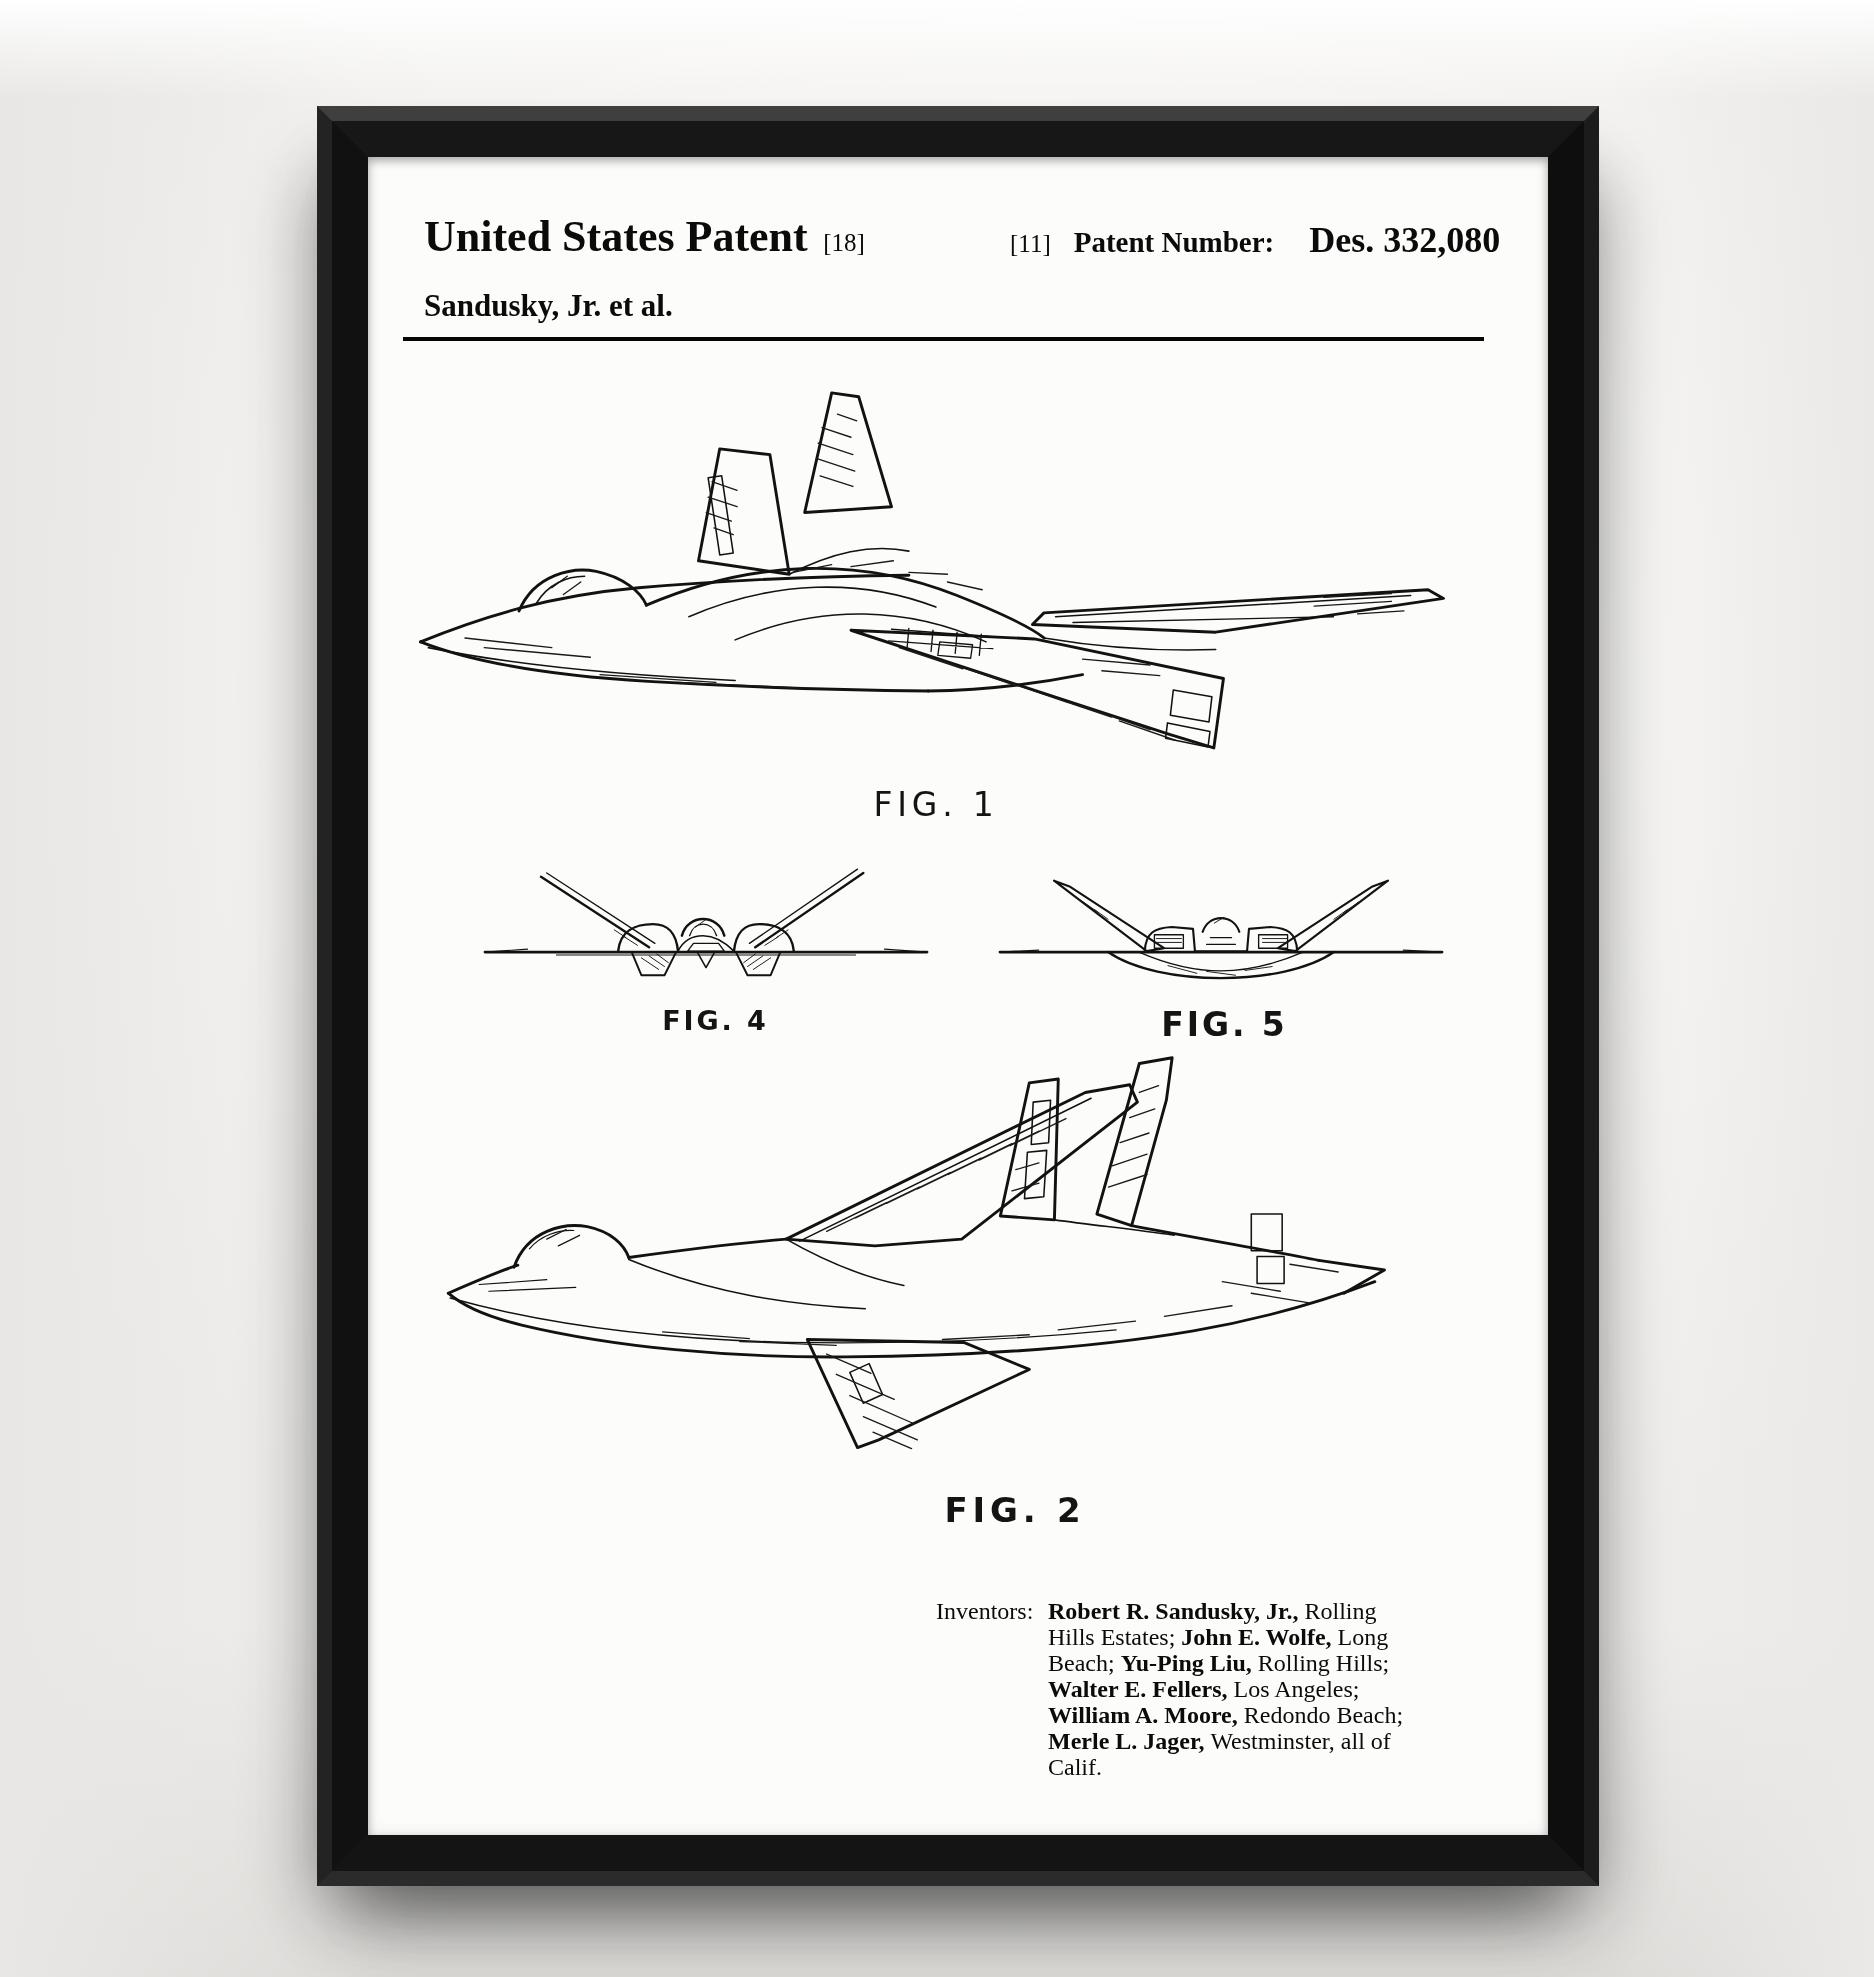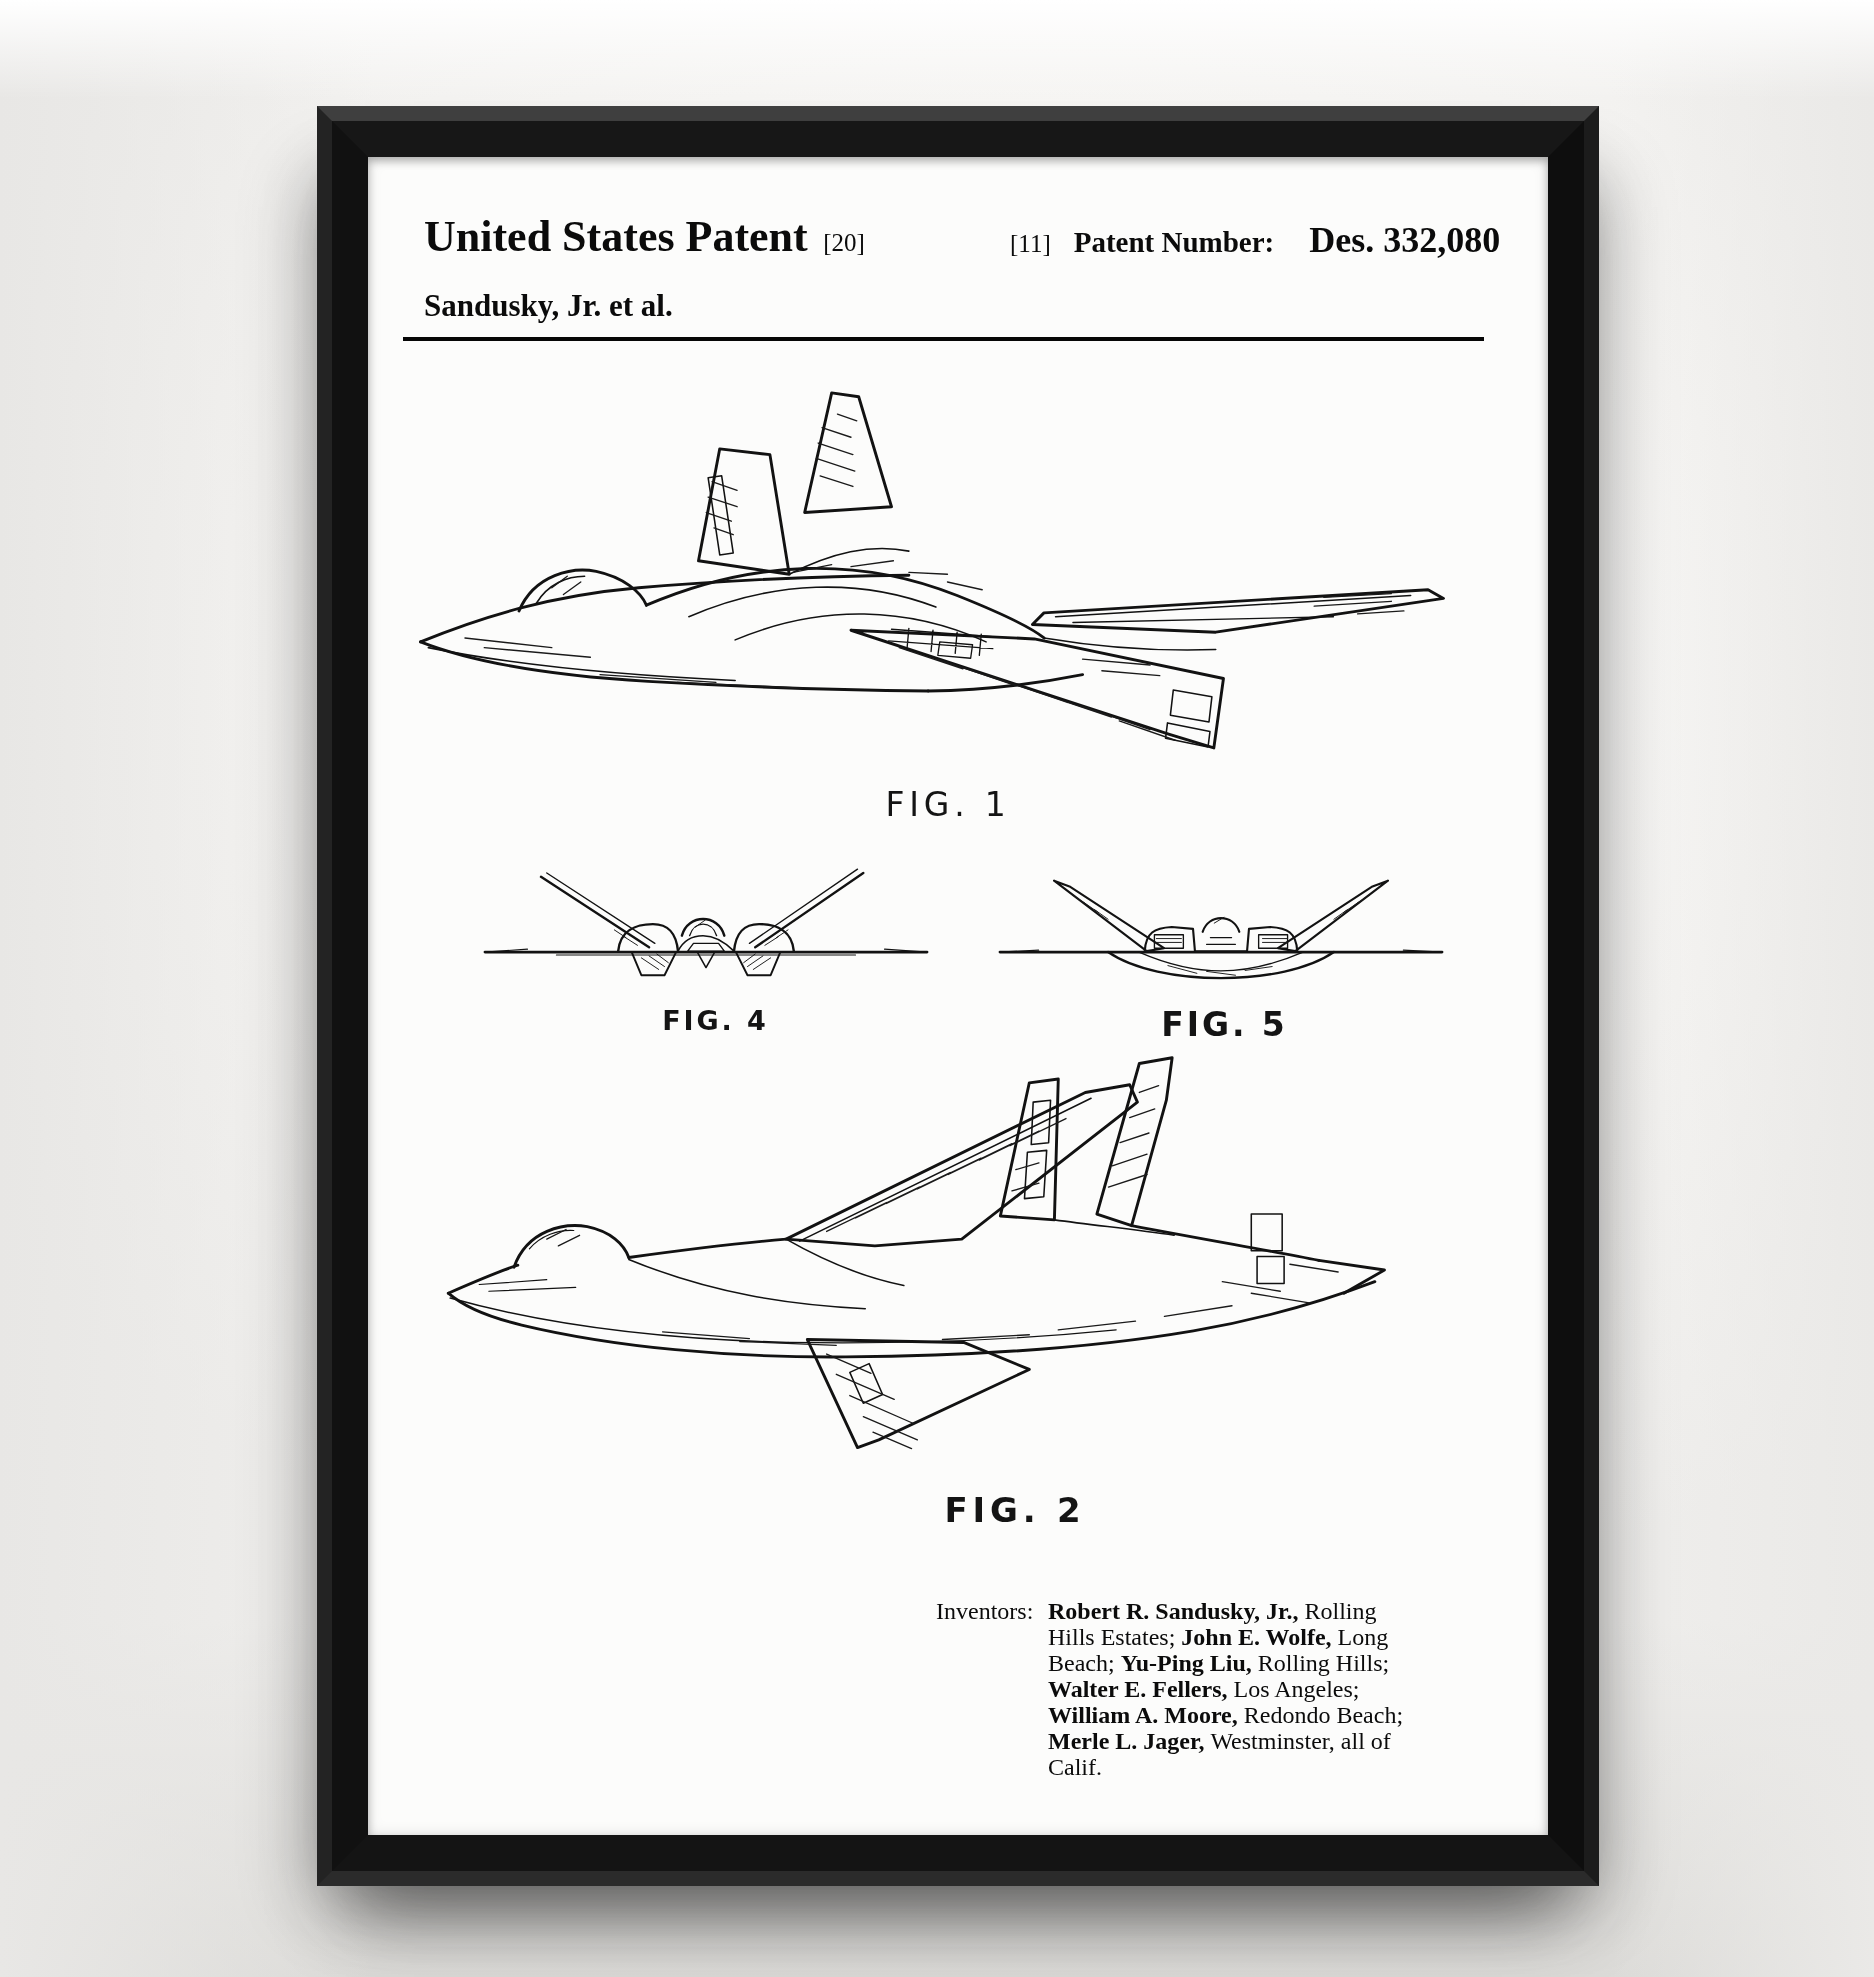--- a/index.html
+++ b/index.html
@@ -41,39 +41,39 @@
   .hdr-right-1{left:642px;top:62px;display:flex;align-items:baseline;white-space:nowrap;}
   .hdr-right-2{left:642px;top:129px;display:flex;align-items:baseline;white-space:nowrap;}
   .hdr-right-1 .code,.hdr-right-2 .code{margin-right:23px;}
   .fld-label{font-size:29px;font-weight:700;margin-right:35px;}
   .fld-value{font-size:36px;font-weight:700;}
   .stars{font-size:23px;font-weight:700;letter-spacing:1px;position:relative;top:6.8px;margin-right:7.7px;}
   .hdr-left-2{left:56px;top:131px;font-size:31px;font-weight:700;white-space:nowrap;}
   .rule{left:35px;top:180px;width:1081px;height:3.9px;background:#060606;}
   
   .figlabel{font-family:"DejaVu Sans", sans-serif;color:#141414;text-align:center;white-space:nowrap;}
-  .fl1{left:498px;top:628px;width:164px;font-size:33px;letter-spacing:4.8px;}
+  .fl1{left:486px;top:628px;width:164px;font-size:33px;letter-spacing:4.8px;}
   .fl2{left:565px;top:1333px;width:164px;font-size:34px;letter-spacing:4.8px;font-weight:bold;}
   .fl4{left:280px;top:848px;width:135px;font-size:27px;letter-spacing:2.9px;font-weight:700;}
   .fl5{left:789px;top:848px;width:135px;font-size:33px;letter-spacing:2.9px;font-weight:700;}
   
   .inv-label{left:568px;top:1441px;font-size:24px;}
   .inv-text{left:680px;top:1441px;width:359px;font-size:24px;line-height:26px;text-align:left;}
   .inv-text b{font-weight:700;}
   svg{display:block;}
 </style>
 </head>
 <body>
 
 <div class="frame">
   <div class="frame-face">
     <div class="paper">
 
       <div class="abs hdr-left-1">
-        <span class="hdr-title">United States Patent</span><span class="code">[20]</span>
+        <span class="hdr-title">United States Patent</span><span class="code">[18]</span>
       </div>
       <div class="abs hdr-right-1">
         <span class="code">[11]</span>
         <span class="fld-label">Patent Number:</span>
         <span class="fld-value">Des. 332,080</span>
       </div>
       <div class="abs hdr-left-2">Sandusky, Jr. et al.</div>
       <div class="abs rule"></div>
 
       <svg class="abs" style="left:39px;top:232px;" width="1052" height="386" viewBox="0 0 1090 400">

